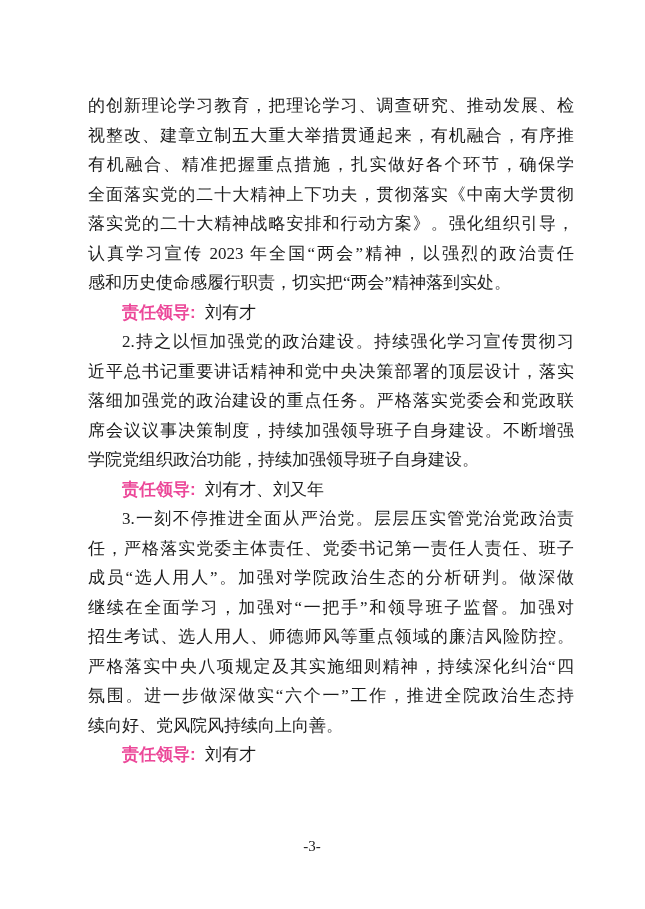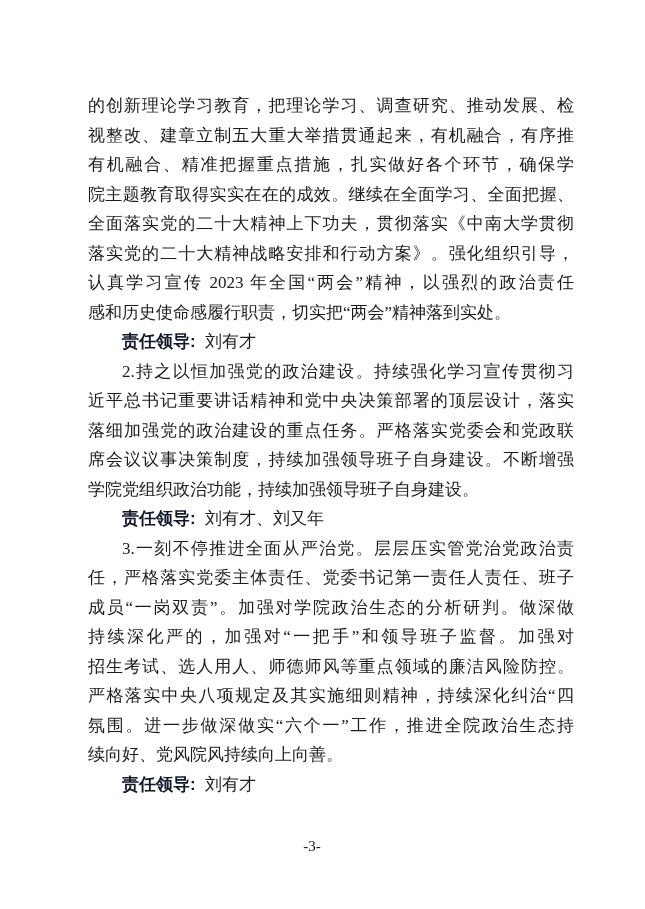--- a/index.html
+++ b/index.html
@@ -36,21 +36,21 @@
   .line.last {
     text-align: right;
     text-align-last: left;
   }
   .line.indent {
     text-indent: 2em;
   }
   .resp-label {
     font-weight: 700;
     font-family: "Liberation Sans", "DejaVu Sans", sans-serif;
-    color: #0f172a;
+    color: #ec4899;
   }
   .resp-value {
     margin-left: 0.55em;
     margin-top: 10px;
   }
   .footer {
     position: absolute;
     left: 0;
     top: 836px;
     width: 100%;
@@ -62,21 +62,20 @@
 </style>
 </head>
 <body>
 
 <div class="page">
   <div class="text-block">
 
     <div class="line">的创新理论学习教育，把理论学习、调查研究、推动发展、检</div>
     <div class="line">视整改、建章立制五大重大举措贯通起来，有机融合，有序推</div>
     <div class="line">有机融合、精准把握重点措施，扎实做好各个环节，确保学</div>
-    <div class="line">院主题教育取得实实在在的成效。继续在全面学习、全面把握、</div>
     <div class="line">全面落实党的二十大精神上下功夫，贯彻落实《中南大学贯彻</div>
     <div class="line">落实党的二十大精神战略安排和行动方案》。强化组织引导，</div>
     <div class="line">认真学习宣传 2023 年全国“两会”精神，以强烈的政治责任</div>
     <div class="line last">感和历史使命感履行职责，切实把“两会”精神落到实处。</div>
 
     <div class="line last indent">
       <span class="resp-label">责任领导:</span><span class="resp-value">刘有才</span>
     </div>
 
     <div class="line indent">2.持之以恒加强党的政治建设。持续强化学习宣传贯彻习</div>
@@ -84,22 +83,22 @@
     <div class="line">落细加强党的政治建设的重点任务。严格落实党委会和党政联</div>
     <div class="line">席会议议事决策制度，持续加强领导班子自身建设。不断增强</div>
     <div class="line last">学院党组织政治功能，持续加强领导班子自身建设。</div>
 
     <div class="line last indent">
       <span class="resp-label">责任领导:</span><span class="resp-value">刘有才、刘又年</span>
     </div>
 
     <div class="line indent">3.一刻不停推进全面从严治党。层层压实管党治党政治责</div>
     <div class="line">任，严格落实党委主体责任、党委书记第一责任人责任、班子</div>
-    <div class="line">成员“一岗双责”。加强对学院政治生态的分析研判。做深做</div>
-    <div class="line">持续深化严的，加强对“一把手”和领导班子监督。加强对</div>
+    <div class="line">成员“选人用人”。加强对学院政治生态的分析研判。做深做</div>
+    <div class="line">继续在全面学习，加强对“一把手”和领导班子监督。加强对</div>
     <div class="line">招生考试、选人用人、师德师风等重点领域的廉洁风险防控。</div>
     <div class="line">严格落实中央八项规定及其实施细则精神，持续深化纠治“四</div>
     <div class="line">氛围。进一步做深做实“六个一”工作，推进全院政治生态持</div>
     <div class="line last">续向好、党风院风持续向上向善。</div>
 
     <div class="line last indent">
       <span class="resp-label">责任领导:</span><span class="resp-value">刘有才</span>
     </div>
 
   </div>

